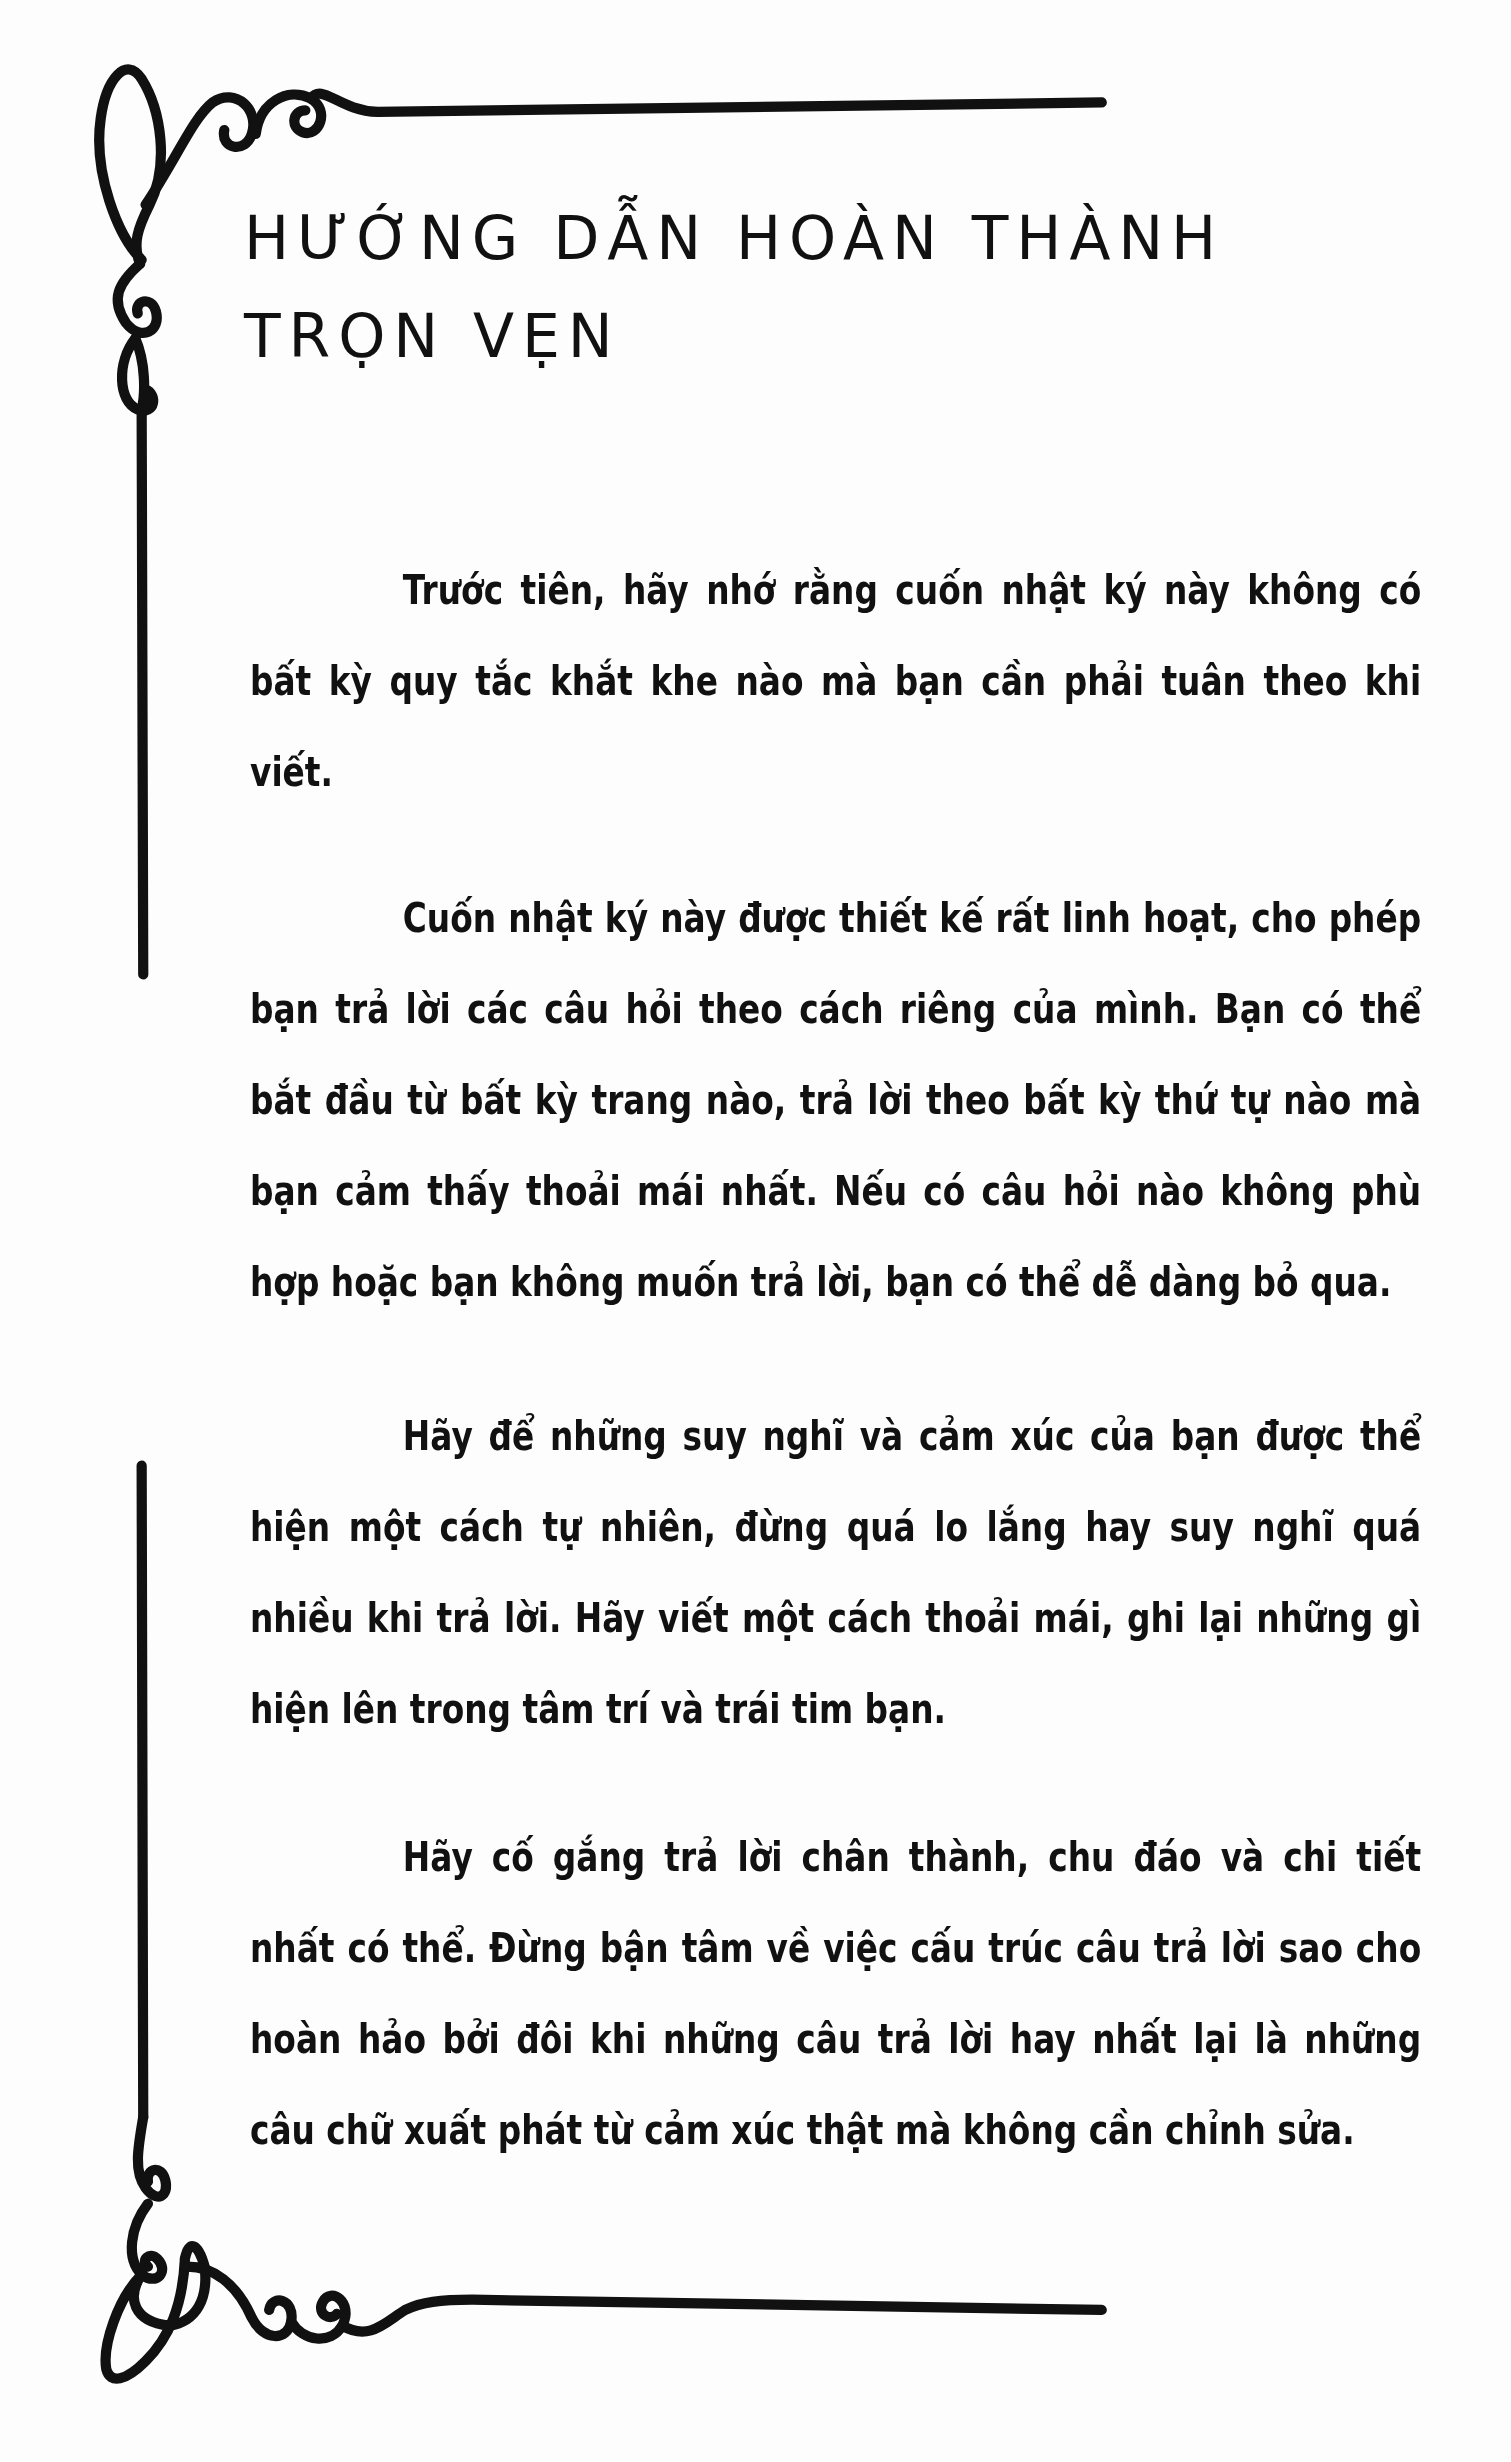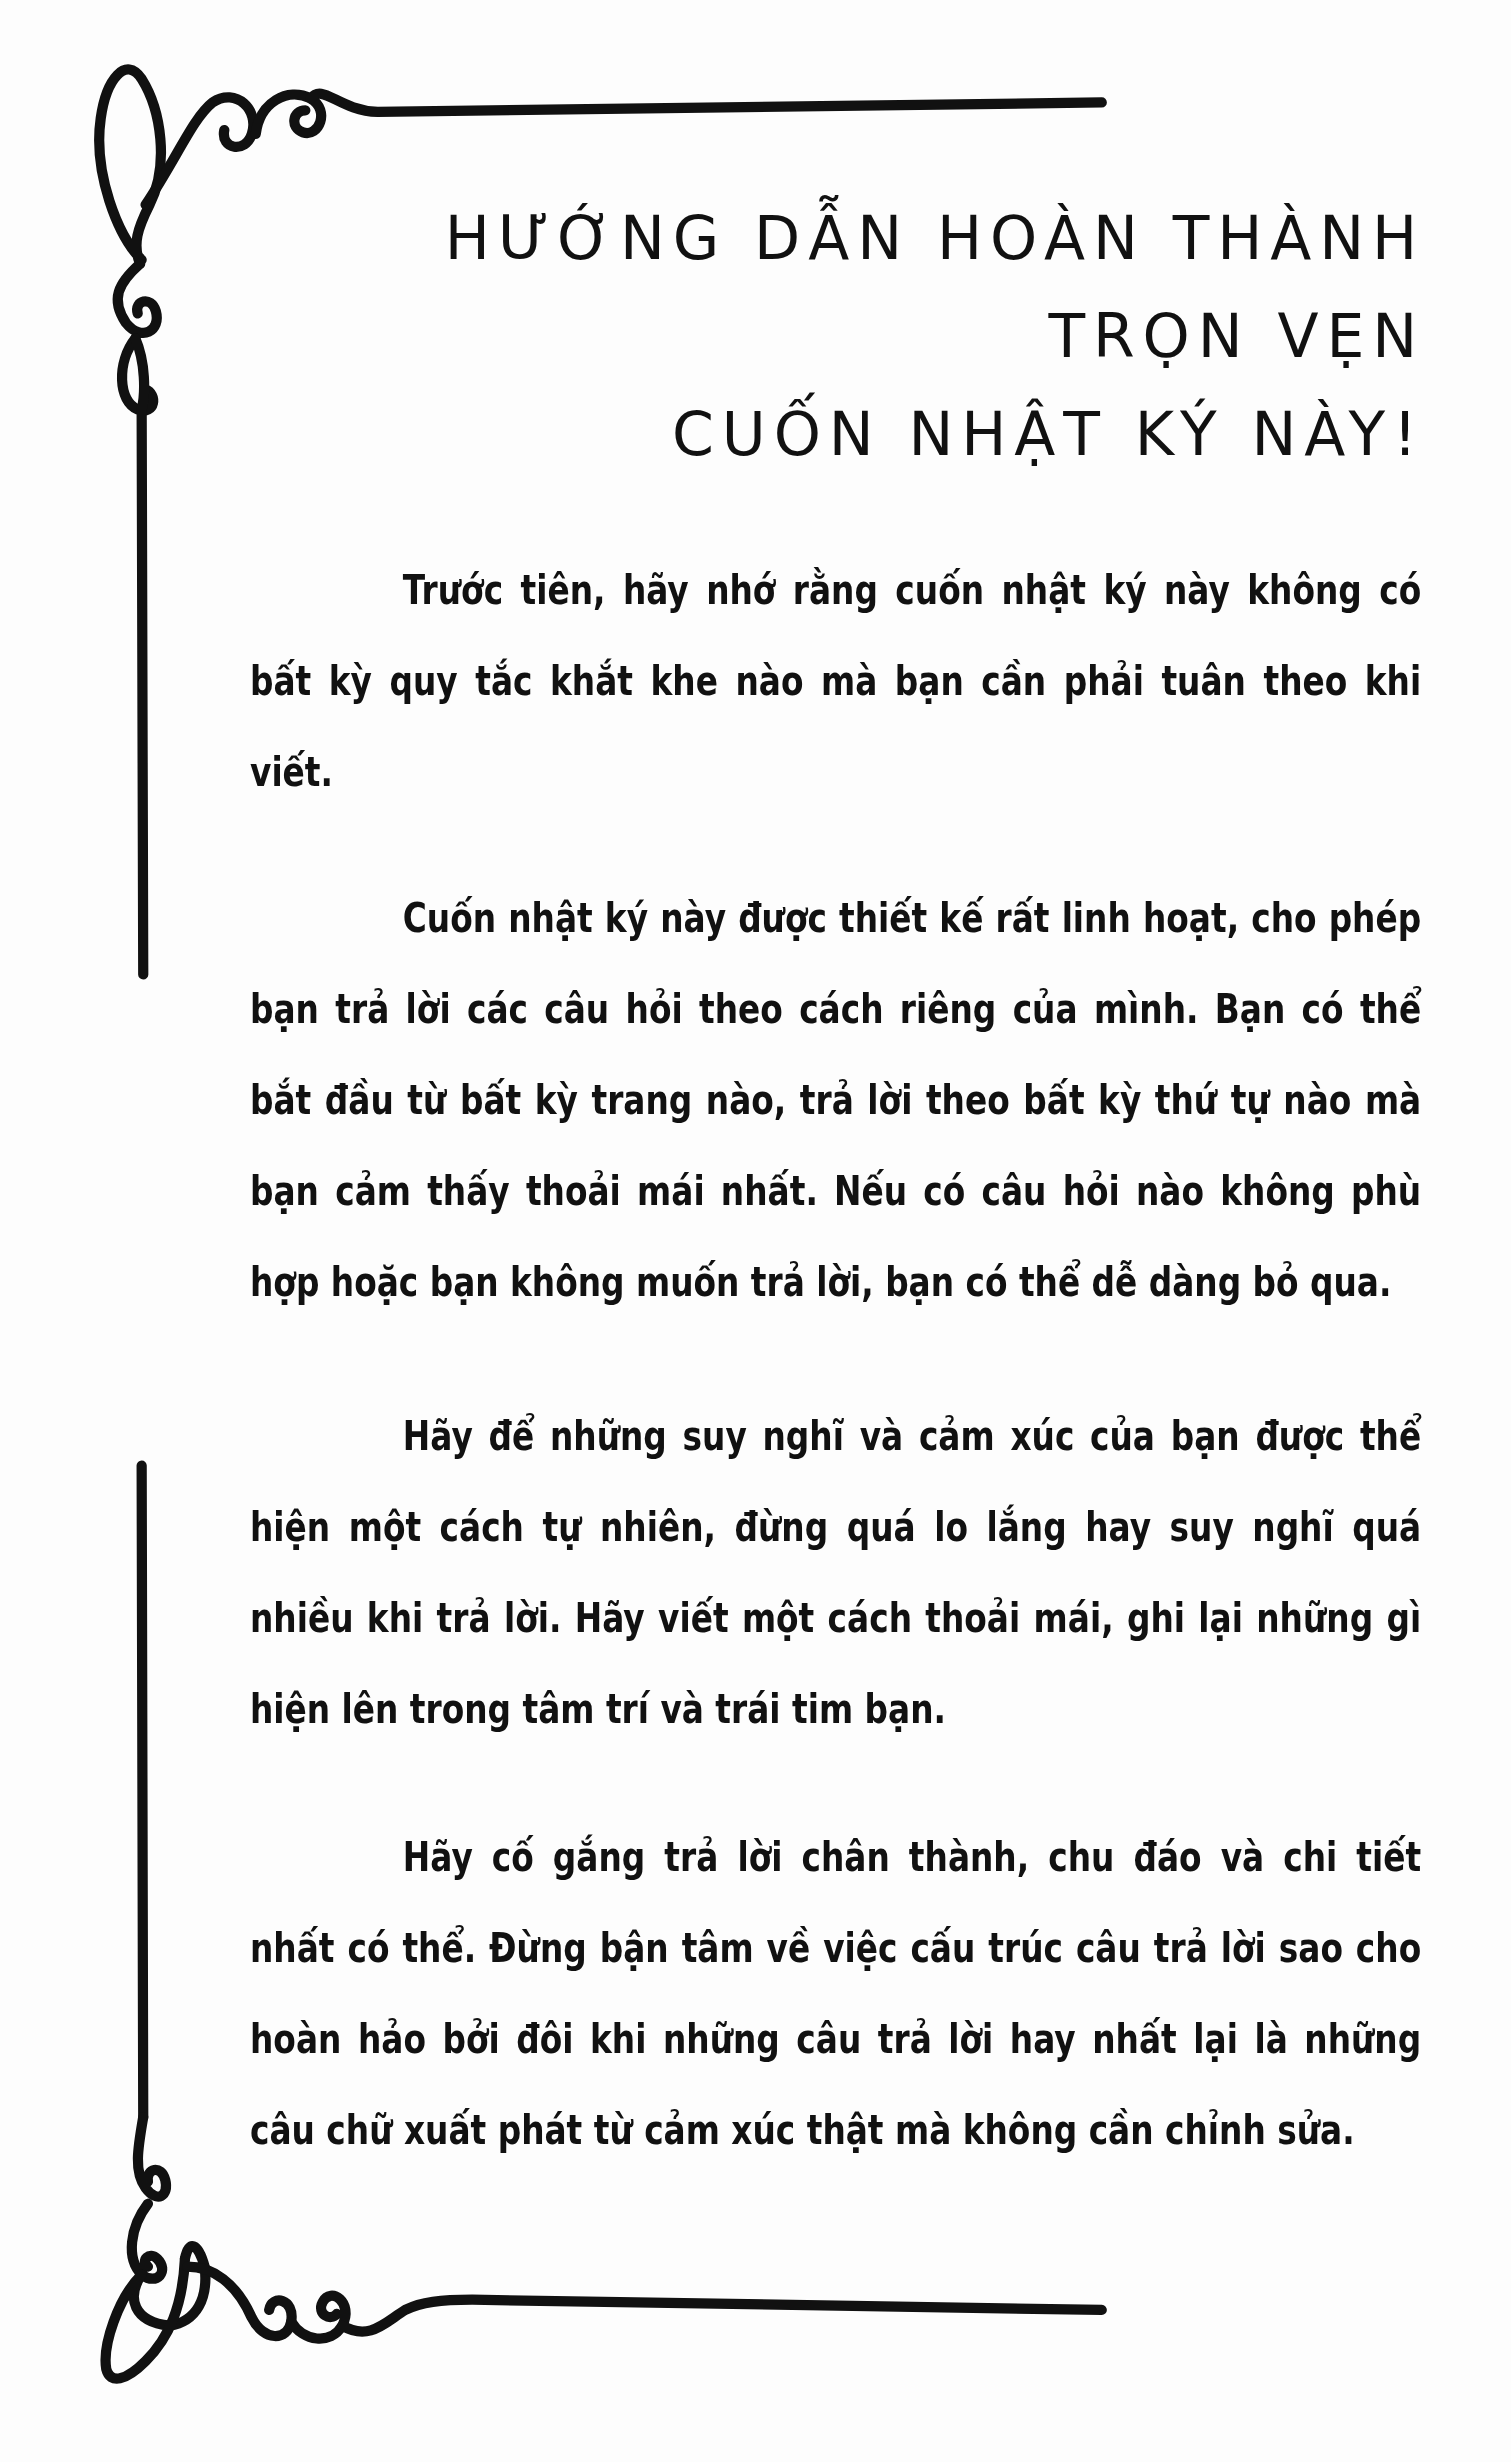--- a/index.html
+++ b/index.html
@@ -3,22 +3,22 @@
 <meta charset="utf-8">
 <style>
   html, body { margin:0; padding:0; }
   body {
     width:1511px; height:2462px; position:relative; overflow:hidden;
     background:#fdfdfd; color:#111;
     font-family:"DejaVu Sans Condensed","DejaVu Sans", sans-serif;
   }
   .ornament { position:absolute; left:0; top:0; width:1511px; height:2462px; pointer-events:none; }
   .title {
-    position:absolute; left:228px; width:1197px; top:189px;
-    text-align:right; font-family:"DejaVu Sans", sans-serif;
+    position:absolute; left:244px; width:1197px; top:189px;
+    text-align:left; font-family:"DejaVu Sans", sans-serif;
     font-weight:normal; font-size:60px; letter-spacing:7.9px; line-height:98px;
     color:#111; margin:0;
   }
   .title .line { display:block; }
   .body-text {
     position:absolute; left:250px; width:1171px; top:545px;
     font-family:"DejaVu Sans", sans-serif; font-weight:bold;
     font-size:41px; line-height:91px; color:#111;
     transform:scaleX(0.80); transform-origin:left top;
   }
@@ -60,21 +60,20 @@
       <path d="M180 2890 C 150 2920, 130 2980, 135 3010 C 140 3030, 160 3025, 185 3000 C 215 2970, 232 2930, 235 2870"></path>
       <path d="M238 2880 C 270 2880, 300 2900, 320 2945 C 335 2975, 365 2975, 370 2950 C 375 2920, 345 2915, 342 2935"></path>
       <path d="M370 2950 C 385 2975, 420 2980, 435 2955 C 450 2925, 420 2905, 410 2925 C 402 2940, 420 2950, 428 2940"></path>
       <path d="M435 2955 C 470 2975, 490 2950, 515 2935 C 535 2925, 560 2922, 600 2922 L 1400 2935"></path>
     </g>
   </g>
 </svg>
 
 <h1 class="title">
   <span class="line">HƯỚNG DẪN HOÀN THÀNH TRỌN VẸN</span>
-  <span class="line">CUỐN NHẬT KÝ NÀY!</span>
 </h1>
 
 <div class="body-text">
   <p class="p1">Trước tiên, hãy nhớ rằng cuốn nhật ký này không có bất kỳ quy tắc khắt khe nào mà bạn cần phải tuân theo khi viết.</p>
   <p class="p2">Cuốn nhật ký này được thiết kế rất linh hoạt, cho phép bạn trả lời các câu hỏi theo cách riêng của mình. Bạn có thể bắt đầu từ bất kỳ trang nào, trả lời theo bất kỳ thứ tự nào mà bạn cảm thấy thoải mái nhất. Nếu có câu hỏi nào không phù hợp hoặc bạn không muốn trả lời, bạn có thể dễ dàng bỏ qua.</p>
   <p class="p3">Hãy để những suy nghĩ và cảm xúc của bạn được thể hiện một cách tự nhiên, đừng quá lo lắng hay suy nghĩ quá nhiều khi trả lời. Hãy viết một cách thoải mái, ghi lại những gì hiện lên trong tâm trí và trái tim bạn.</p>
   <p class="p4">Hãy cố gắng trả lời chân thành, chu đáo và chi tiết nhất có thể. Đừng bận tâm về việc cấu trúc câu trả lời sao cho hoàn hảo bởi đôi khi những câu trả lời hay nhất lại là những câu chữ xuất phát từ cảm xúc thật mà không cần chỉnh sửa.</p>
 </div>
 
 

